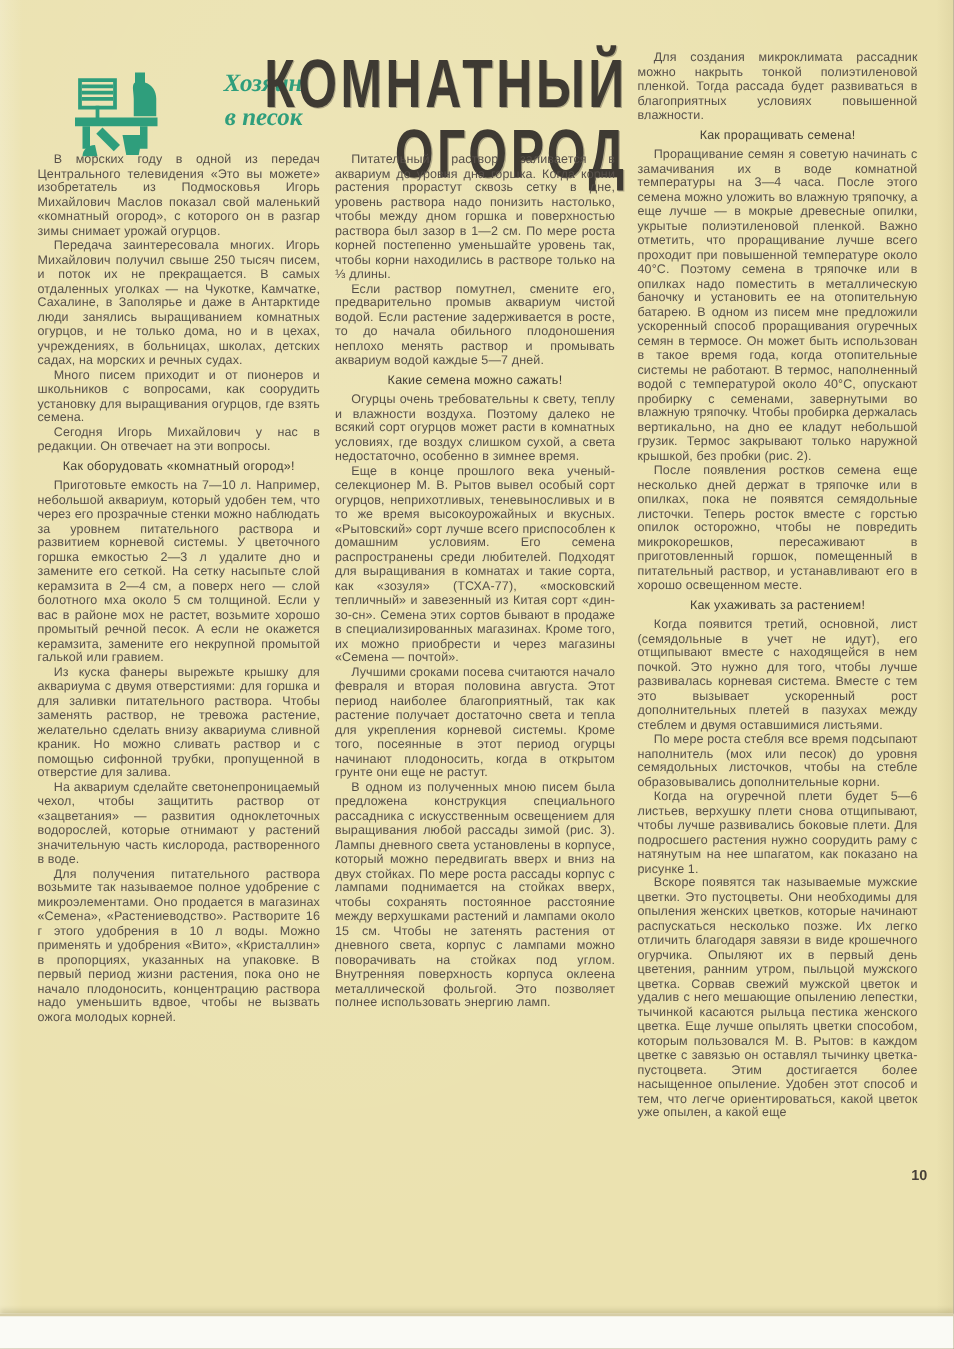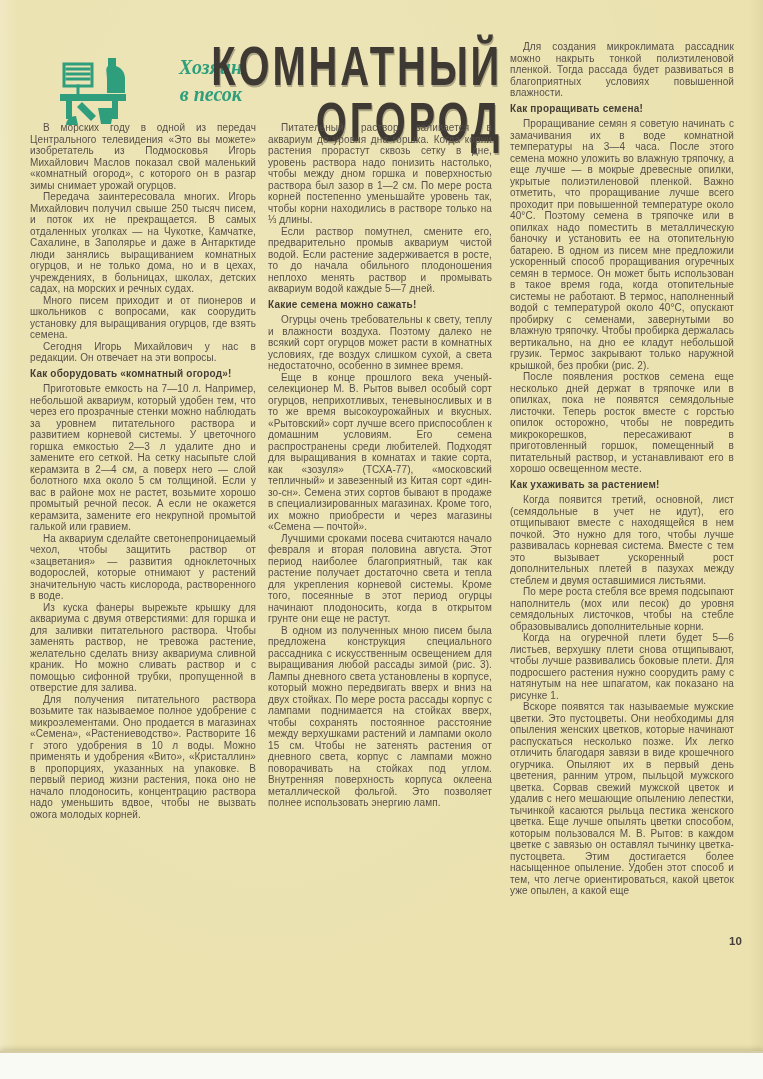--- a/index.html
+++ b/index.html
@@ -29,21 +29,21 @@
   .title-1{top:36px;}
   .title-2{top:92px;}
   
   .col{position:absolute;width:226px;text-align:justify;
        font-size:10px;line-height:11.5px;letter-spacing:0.1px;
        hyphens:auto;-webkit-hyphens:auto;}
   .col-1{left:30px;top:122px;}
   .col-2{left:268px;top:122px;width:224px;}
   .col-3{left:510px;top:26px;width:224px;margin-top:15px;}
   .para{margin:0;text-indent:13px;}
-  .sec-h{font-weight:bold;text-align:left;text-indent:0;
+  .sec-h{font-weight:normal;text-align:center;text-indent:0;
          margin:4px 0 4px;color:#453f37;letter-spacing:0.2px;}
   
   .page-num{position:absolute;left:729px;top:935px;font-weight:bold;
             font-size:11.5px;color:#453f37;}
   
   .scan-strip{position:absolute;left:0;bottom:0;width:763px;height:26px;
               background:#fafaf5;border-top:2px solid #d6cda6;
               box-shadow:0 -3px 4px rgba(90,80,40,0.18);}
 </style>
 </head>
@@ -78,22 +78,22 @@
   <div class="title-line title-1">КОМНАТНЫЙ</div>
   <div class="title-line title-2">ОГОРОД</div>
 
   <div class="col col-1">
       <p class="para">В морских году в одной из передач Центрального телевидения «Это вы можете» изобретатель из Подмосковья Игорь Михайлович Маслов показал свой маленький «комнатный огород», с которого он в разгар зимы снимает урожай огурцов.</p>
       <p class="para">Передача заинтересовала многих. Игорь Михайлович получил свыше 250 тысяч писем, и поток их не прекращается. В самых отдаленных уголках — на Чукотке, Камчатке, Сахалине, в Заполярье и даже в Антарктиде люди занялись выращиванием комнатных огурцов, и не только дома, но и в цехах, учреждениях, в больницах, школах, детских садах, на морских и речных судах.</p>
       <p class="para">Много писем приходит и от пионеров и школьников с вопросами, как соорудить установку для выращивания огурцов, где взять семена.</p>
       <p class="para">Сегодня Игорь Михайлович у нас в редакции. Он отвечает на эти вопросы.</p>
       <div class="sec-h">Как оборудовать «комнатный огород»!</div>
       <p class="para">Приготовьте емкость на 7—10 л. Например, небольшой аквариум, который удобен тем, что через его прозрачные стенки можно наблюдать за уровнем питательного раствора и развитием корневой системы. У цветочного горшка емкостью 2—3 л удалите дно и замените его сеткой. На сетку насыпьте слой керамзита в 2—4 см, а поверх него — слой болотного мха около 5 см толщиной. Если у вас в районе мох не растет, возьмите хорошо промытый речной песок. А если не окажется керамзита, замените его некрупной промытой галькой или гравием.</p>
+      <p class="para">Из куска фанеры вырежьте крышку для аквариума с двумя отверстиями: для горшка и для заливки питательного раствора. Чтобы заменять раствор, не тревожа растение, желательно сделать внизу аквариума сливной краник. Но можно сливать раствор и с помощью сифонной трубки, пропущенной в отверстие для залива.</p>
       <p class="para">На аквариум сделайте светонепроницаемый чехол, чтобы защитить раствор от «зацветания» — развития одноклеточных водорослей, которые отнимают у растений значительную часть кислорода, растворенного в воде.</p>
-      <p class="para">Из куска фанеры вырежьте крышку для аквариума с двумя отверстиями: для горшка и для заливки питательного раствора. Чтобы заменять раствор, не тревожа растение, желательно сделать внизу аквариума сливной краник. Но можно сливать раствор и с помощью сифонной трубки, пропущенной в отверстие для залива.</p>
       <p class="para">Для получения питательного раствора возьмите так называемое полное удобрение с микроэлементами. Оно продается в магазинах «Семена», «Растениеводство». Растворите 16 г этого удобрения в 10 л воды. Можно применять и удобрения «Вито», «Кристаллин» в пропорциях, указанных на упаковке. В первый период жизни растения, пока оно не начало плодоносить, концентрацию раствора надо уменьшить вдвое, чтобы не вызвать ожога молодых корней.</p>
     </div>
   <div class="col col-2">
       <p class="para">Питательный раствор заливается в аквариум до уровня дна горшка. Когда корни растения прорастут сквозь сетку в дне, уровень раствора надо понизить настолько, чтобы между дном горшка и поверхностью раствора был зазор в 1—2 см. По мере роста корней постепенно уменьшайте уровень так, чтобы корни находились в растворе только на ⅓ длины.</p>
       <p class="para">Если раствор помутнел, смените его, предварительно промыв аквариум чистой водой. Если растение задерживается в росте, то до начала обильного плодоношения неплохо менять раствор и промывать аквариум водой каждые 5—7 дней.</p>
       <div class="sec-h">Какие семена можно сажать!</div>
       <p class="para">Огурцы очень требовательны к свету, теплу и влажности воздуха. Поэтому далеко не всякий сорт огурцов может расти в комнатных условиях, где воздух слишком сухой, а света недостаточно, особенно в зимнее время.</p>
       <p class="para">Еще в конце прошлого века ученый-селекционер М. В. Рытов вывел особый сорт огурцов, неприхотливых, теневыносливых и в то же время высокоурожайных и вкусных. «Рытовский» сорт лучше всего приспособлен к домашним условиям. Его семена распространены среди любителей. Подходят для выращивания в комнатах и такие сорта, как «зозуля» (ТСХА-77), «московский тепличный» и завезенный из Китая сорт «дин-зо-сн». Семена этих сортов бывают в продаже в специализированных магазинах. Кроме того, их можно приобрести и через магазины «Семена — почтой».</p>
       <p class="para">Лучшими сроками посева считаются начало февраля и вторая половина августа. Этот период наиболее благоприятный, так как растение получает достаточно света и тепла для укрепления корневой системы. Кроме того, посеянные в этот период огурцы начинают плодоносить, когда в открытом грунте они еще не растут.</p>
       <p class="para">В одном из полученных мною писем была предложена конструкция специального рассадника с искусственным освещением для выращивания любой рассады зимой (рис. 3). Лампы дневного света установлены в корпусе, который можно передвигать вверх и вниз на двух стойках. По мере роста рассады корпус с лампами поднимается на стойках вверх, чтобы сохранять постоянное расстояние между верхушками растений и лампами около 15 см. Чтобы не затенять растения от дневного света, корпус с лампами можно поворачивать на стойках под углом. Внутренняя поверхность корпуса оклеена металлической фольгой. Это позволяет полнее использовать энергию ламп.</p>

